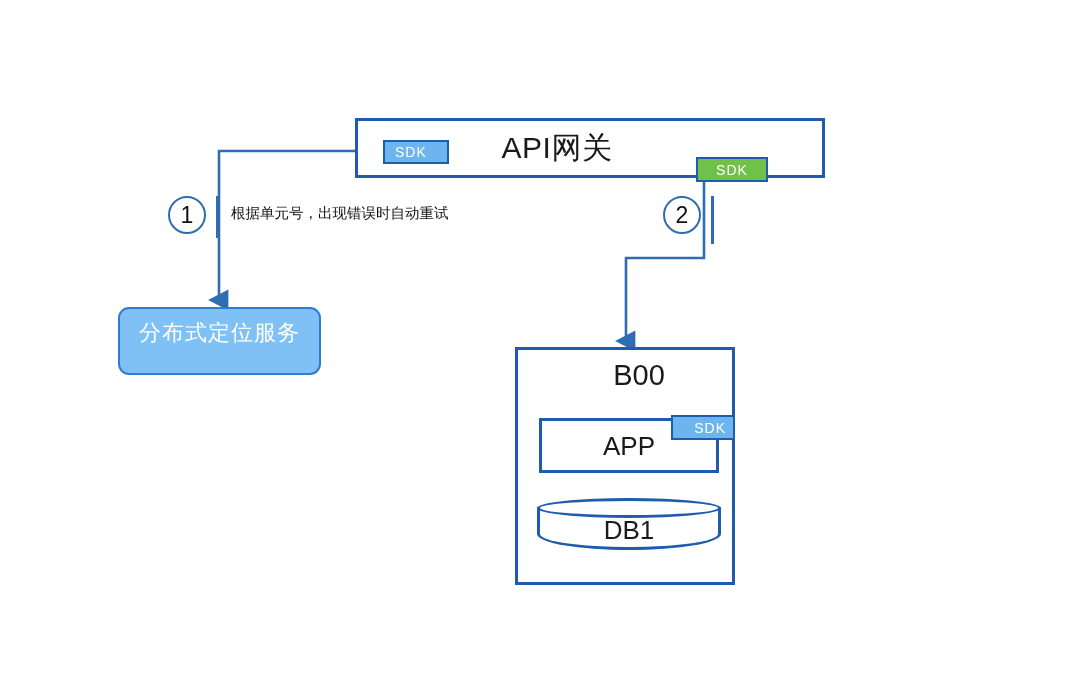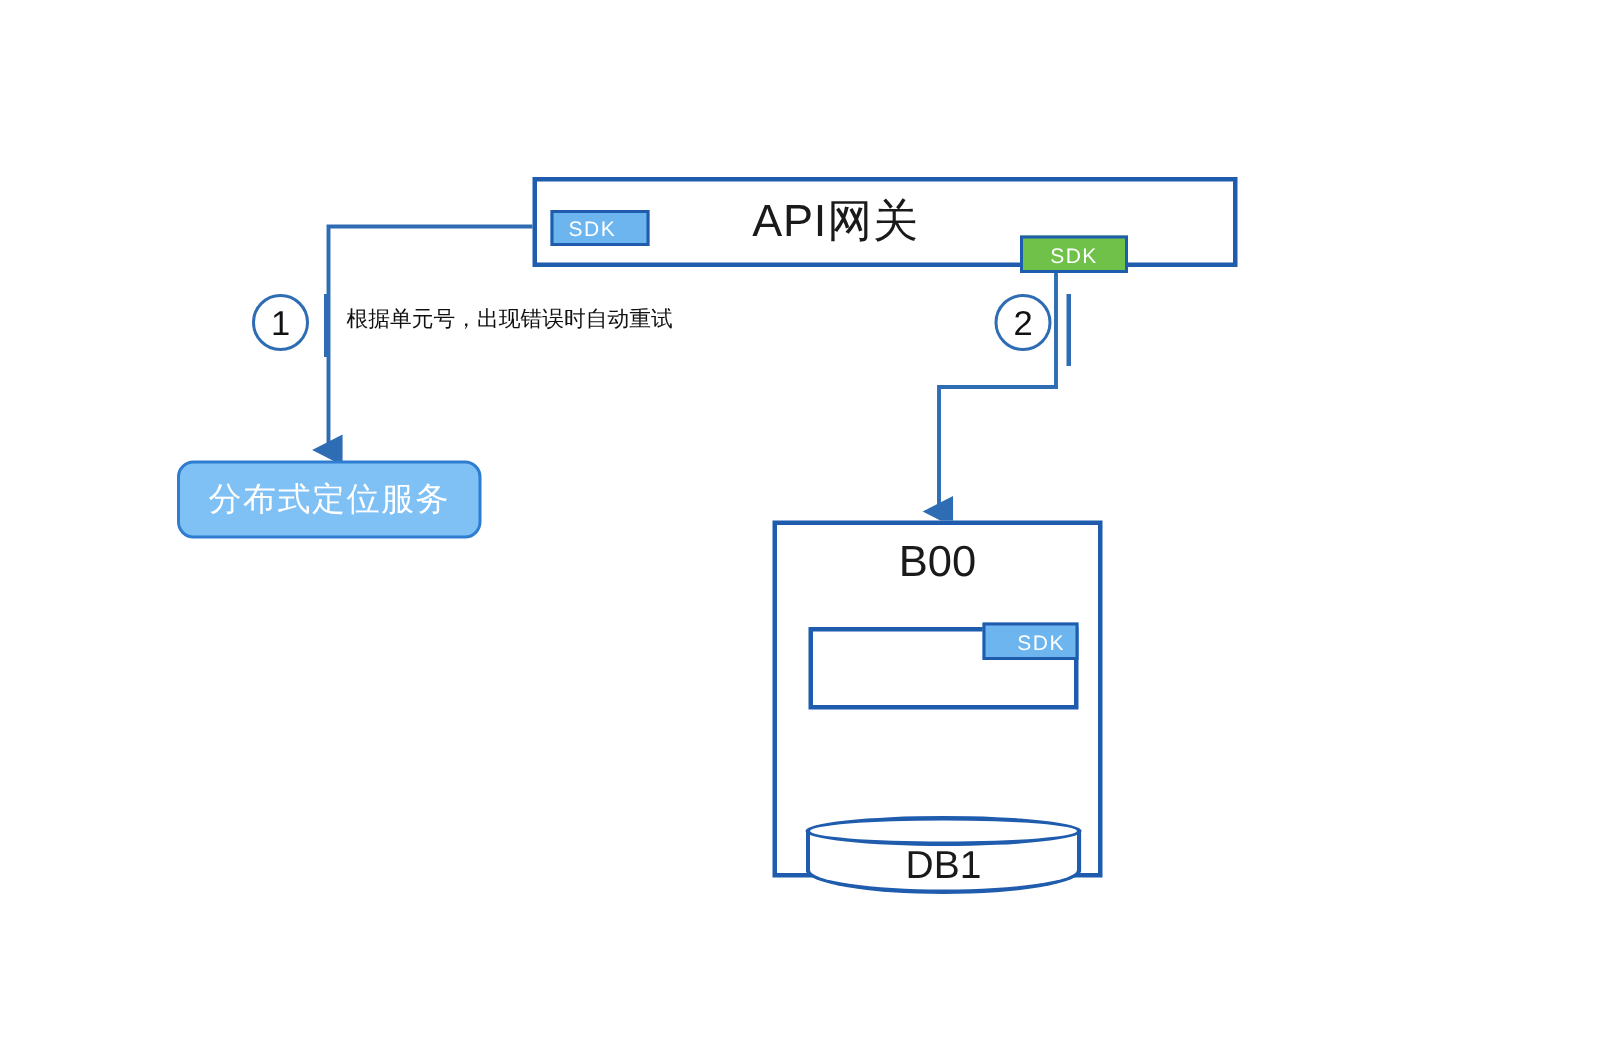--- a/index.html
+++ b/index.html
@@ -53,20 +53,21 @@
 
   
   .sdk-badge {
     position: absolute;
     box-sizing: border-box;
     border: 2px solid #1F5CAD;
     font-size: 14px;
     color: #ffffff;
     text-align: center;
     letter-spacing: 1px;
+    margin-left: 16px;
   }
   .sdk-blue { background: #6CB5EE; }
   .sdk-green { background: #70C14A; }
 
   .sdk-gateway-left {
     left: 367px;
     top: 140px;
     width: 66px;
     height: 24px;
     line-height: 21px;
@@ -126,21 +127,21 @@
   .step-1 .step-divider { height: 42px; }
   .step-2 { left: 663px; top: 196px; }
   .step-2 .step-divider { height: 48px; }
 
   
   .locator-box {
     position: absolute;
     left: 118px;
     top: 307px;
     width: 203px;
-    height: 52px;
+    height: 68px;
     box-sizing: border-box;
     border: 2px solid #2E7DD1;
     border-radius: 11px;
     background: #7FC0F5;
     color: #ffffff;
     font-size: 22px;
     text-align: center;
     line-height: 48px;
     letter-spacing: 1px;
   }
@@ -159,20 +160,21 @@
   .unit-title {
     position: absolute;
     left: 515px;
     top: 355px;
     width: 220px;
     height: 40px;
     line-height: 40px;
     text-align: center;
     font-size: 29px;
     color: #1a1a1a;
+    padding-left: 14px;
   }
   .app-box {
     position: absolute;
     left: 539px;
     top: 418px;
     width: 180px;
     height: 55px;
     box-sizing: border-box;
     border: 3px solid #1F5CAD;
     background: #ffffff;
@@ -186,21 +188,21 @@
     line-height: 40px;
     text-align: center;
     font-size: 26px;
     color: #1a1a1a;
   }
 
   
   .db-wrap {
     position: absolute;
     left: 537px;
-    top: 544px;
+    top: 498px;
     width: 172px;
     height: 52px;
   }
   .db-body {
     position: absolute;
     left: 0;
     top: 9px;
     width: 184px;
     height: 43px;
     box-sizing: border-box;
@@ -268,20 +270,21 @@
     <div class="step-circle">2</div>
     <div class="step-divider"></div>
   </div>
 
   <div class="locator-box">分布式定位服务</div>
 
   <div class="unit-box"></div>
   <div class="unit-title">B00</div>
 
   <div class="app-box"></div>
+  <div class="app-title">APP</div>
   <div class="sdk-badge sdk-blue sdk-app">SDK</div>
 
   <div class="db-wrap">
     <div class="db-body"></div>
     <div class="db-top"></div>
     <div class="db-label">DB1</div>
   </div>
 
 </div>
 

